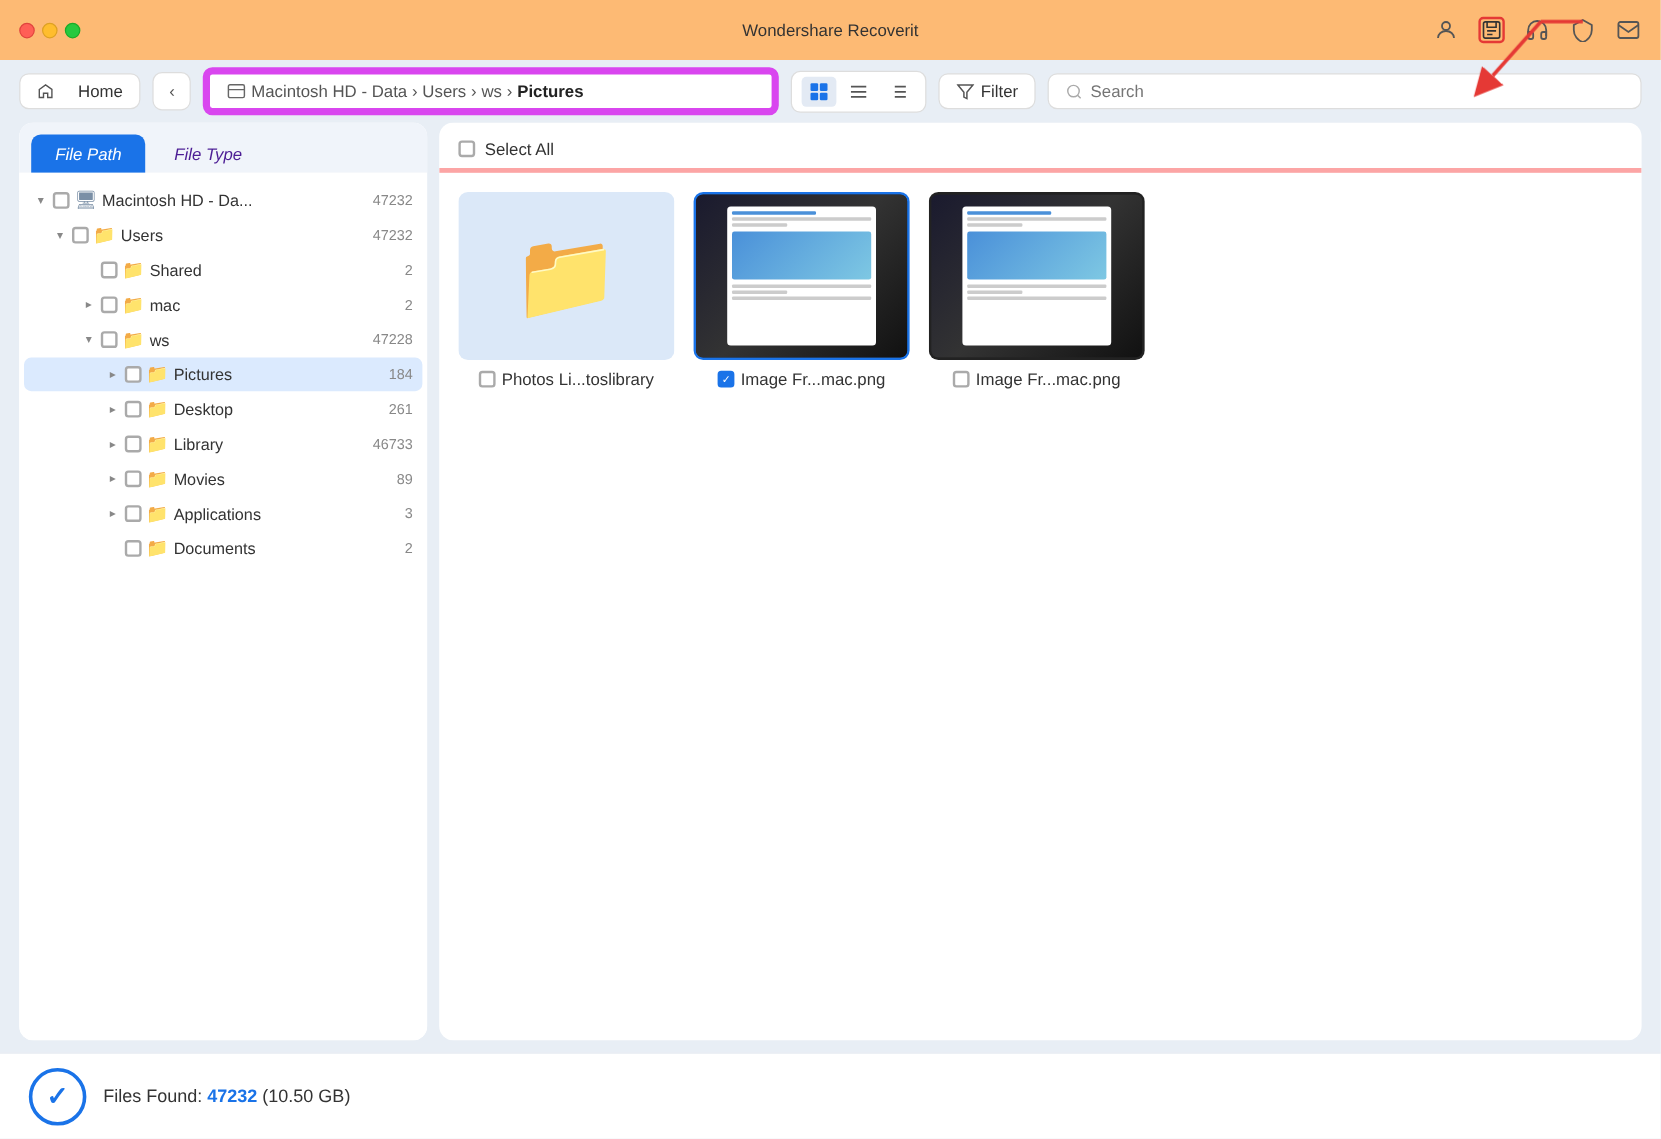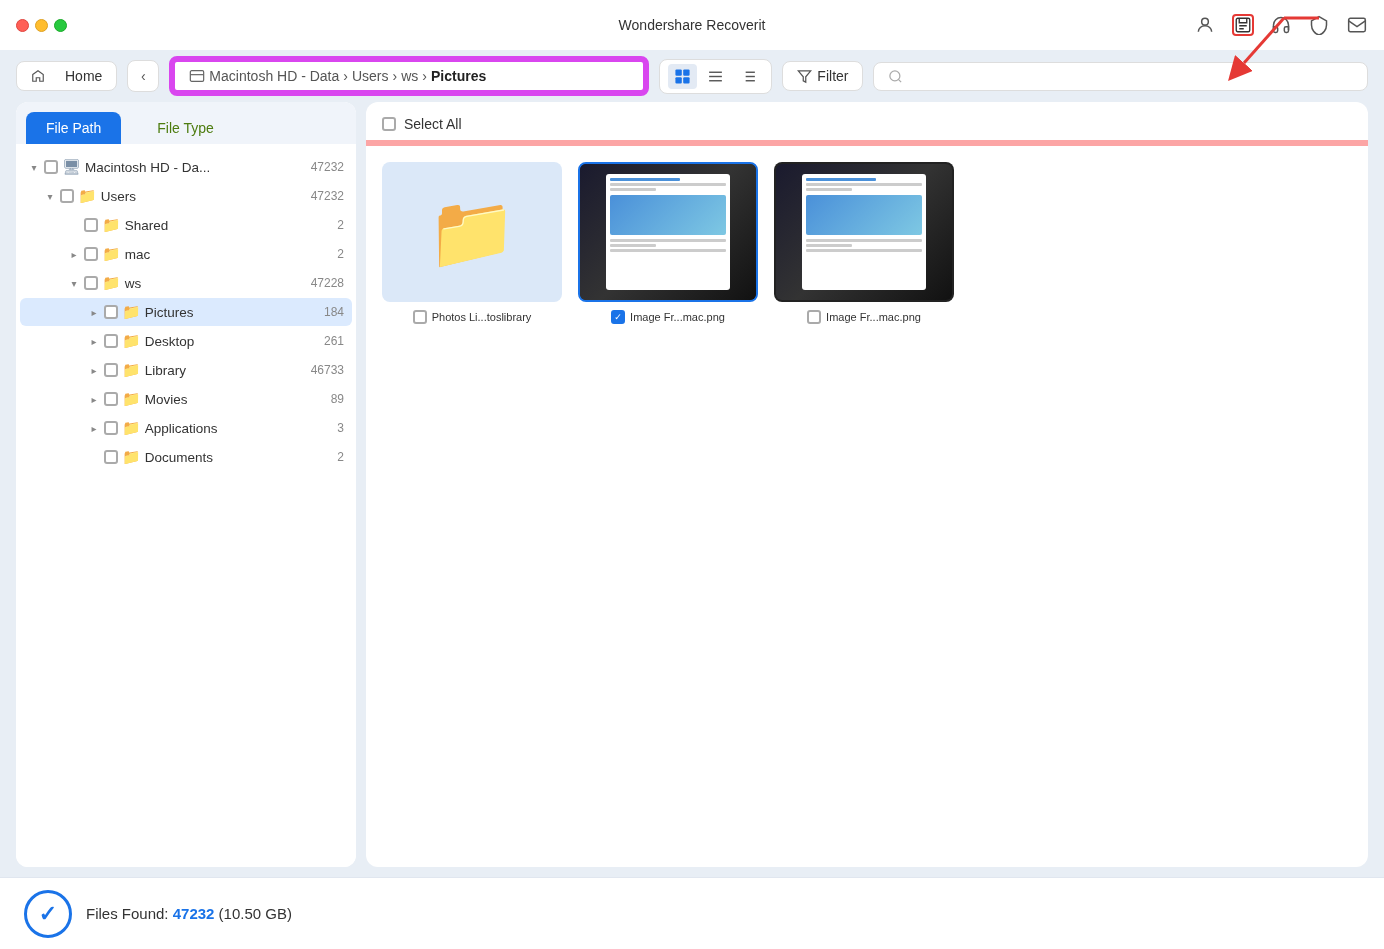--- a/index.html
+++ b/index.html
@@ -8,21 +8,21 @@
       background: #e8eef5;
       width: 1384px;
       height: 949px;
       overflow: hidden;
       display: flex;
       flex-direction: column;
     }
 
     
     .title-bar {
-      background: #ffffff;
+      background: #fdba74;
       height: 50px;
       display: flex;
       align-items: center;
       justify-content: space-between;
       padding: 0 16px;
       flex-shrink: 0;
     }
     .title-bar-left {
       display: flex;
       align-items: center;
@@ -193,31 +193,32 @@
       flex-shrink: 0;
       background: white;
       border-radius: 12px;
       display: flex;
       flex-direction: column;
       overflow: hidden;
     }
     .sidebar-tabs {
       display: flex;
       padding: 10px 10px 0;
-      gap: 16px;
+      gap: 4px;
       background: #f0f4fa;
       border-radius: 10px 10px 0 0;
+      font-style: italic;
     }
     .sidebar-tab {
       padding: 8px 20px;
       font-size: 14px;
       font-weight: 500;
       cursor: pointer;
       border-radius: 8px 8px 0 0;
-      color: #4d7c0f;
+      color: #4c1d95;
       background: transparent;
     }
     .sidebar-tab.active {
       background: #1a73e8;
       color: white;
     }
     .sidebar-tree {
       flex: 1;
       overflow-y: auto;
       padding: 8px 0;
@@ -285,21 +286,21 @@
       border-radius: 12px;
       display: flex;
       flex-direction: column;
       overflow: hidden;
     }
     .file-area-header {
       padding: 14px 16px 8px;
       display: flex;
       align-items: center;
       gap: 10px;
-      border-bottom: 6px solid #fca5a5;
+      border-bottom: 4px solid #fca5a5;
     }
     .select-all-row {
       display: flex;
       align-items: center;
       gap: 8px;
       font-size: 14px;
       color: #333;
     }
     .file-grid {
       display: flex;
@@ -335,21 +336,21 @@
     .file-thumb.folder-thumb {
       background: #dbe8f8;
     }
     .file-thumb.image-thumb {
       background: #222;
     }
     .file-label {
       display: flex;
       align-items: center;
       gap: 5px;
-      font-size: 11px;
+      font-size: 14px;
       color: #333;
       text-align: right;
     }
     .file-label .checkbox-sq {
       flex-shrink: 0;
     }
 
     
     .img-sim {
       width: 100%;
@@ -545,20 +546,21 @@
     <svg width="15" height="15" viewBox="0 0 24 24" fill="none" stroke="#555" stroke-width="2">
       <polygon points="22 3 2 3 10 12.5 10 19 14 21 14 12.5 22 3"></polygon>
     </svg>
     <span>Filter</span>
   </button>
   <div class="search-bar">
     <svg width="15" height="15" viewBox="0 0 24 24" fill="none" stroke="#aaa" stroke-width="2">
       <circle cx="11" cy="11" r="8"></circle>
         <line x1="21" y1="21" x2="16.65" y2="16.65"></line>
     </svg>
+    <input type="text" placeholder="Search" style="">
   </div>
 </div>
 
 <div class="main-content">
 
   <div class="sidebar">
     <div class="sidebar-tabs">
       <div class="sidebar-tab active">
         <span>File Path</span>
       </div>

